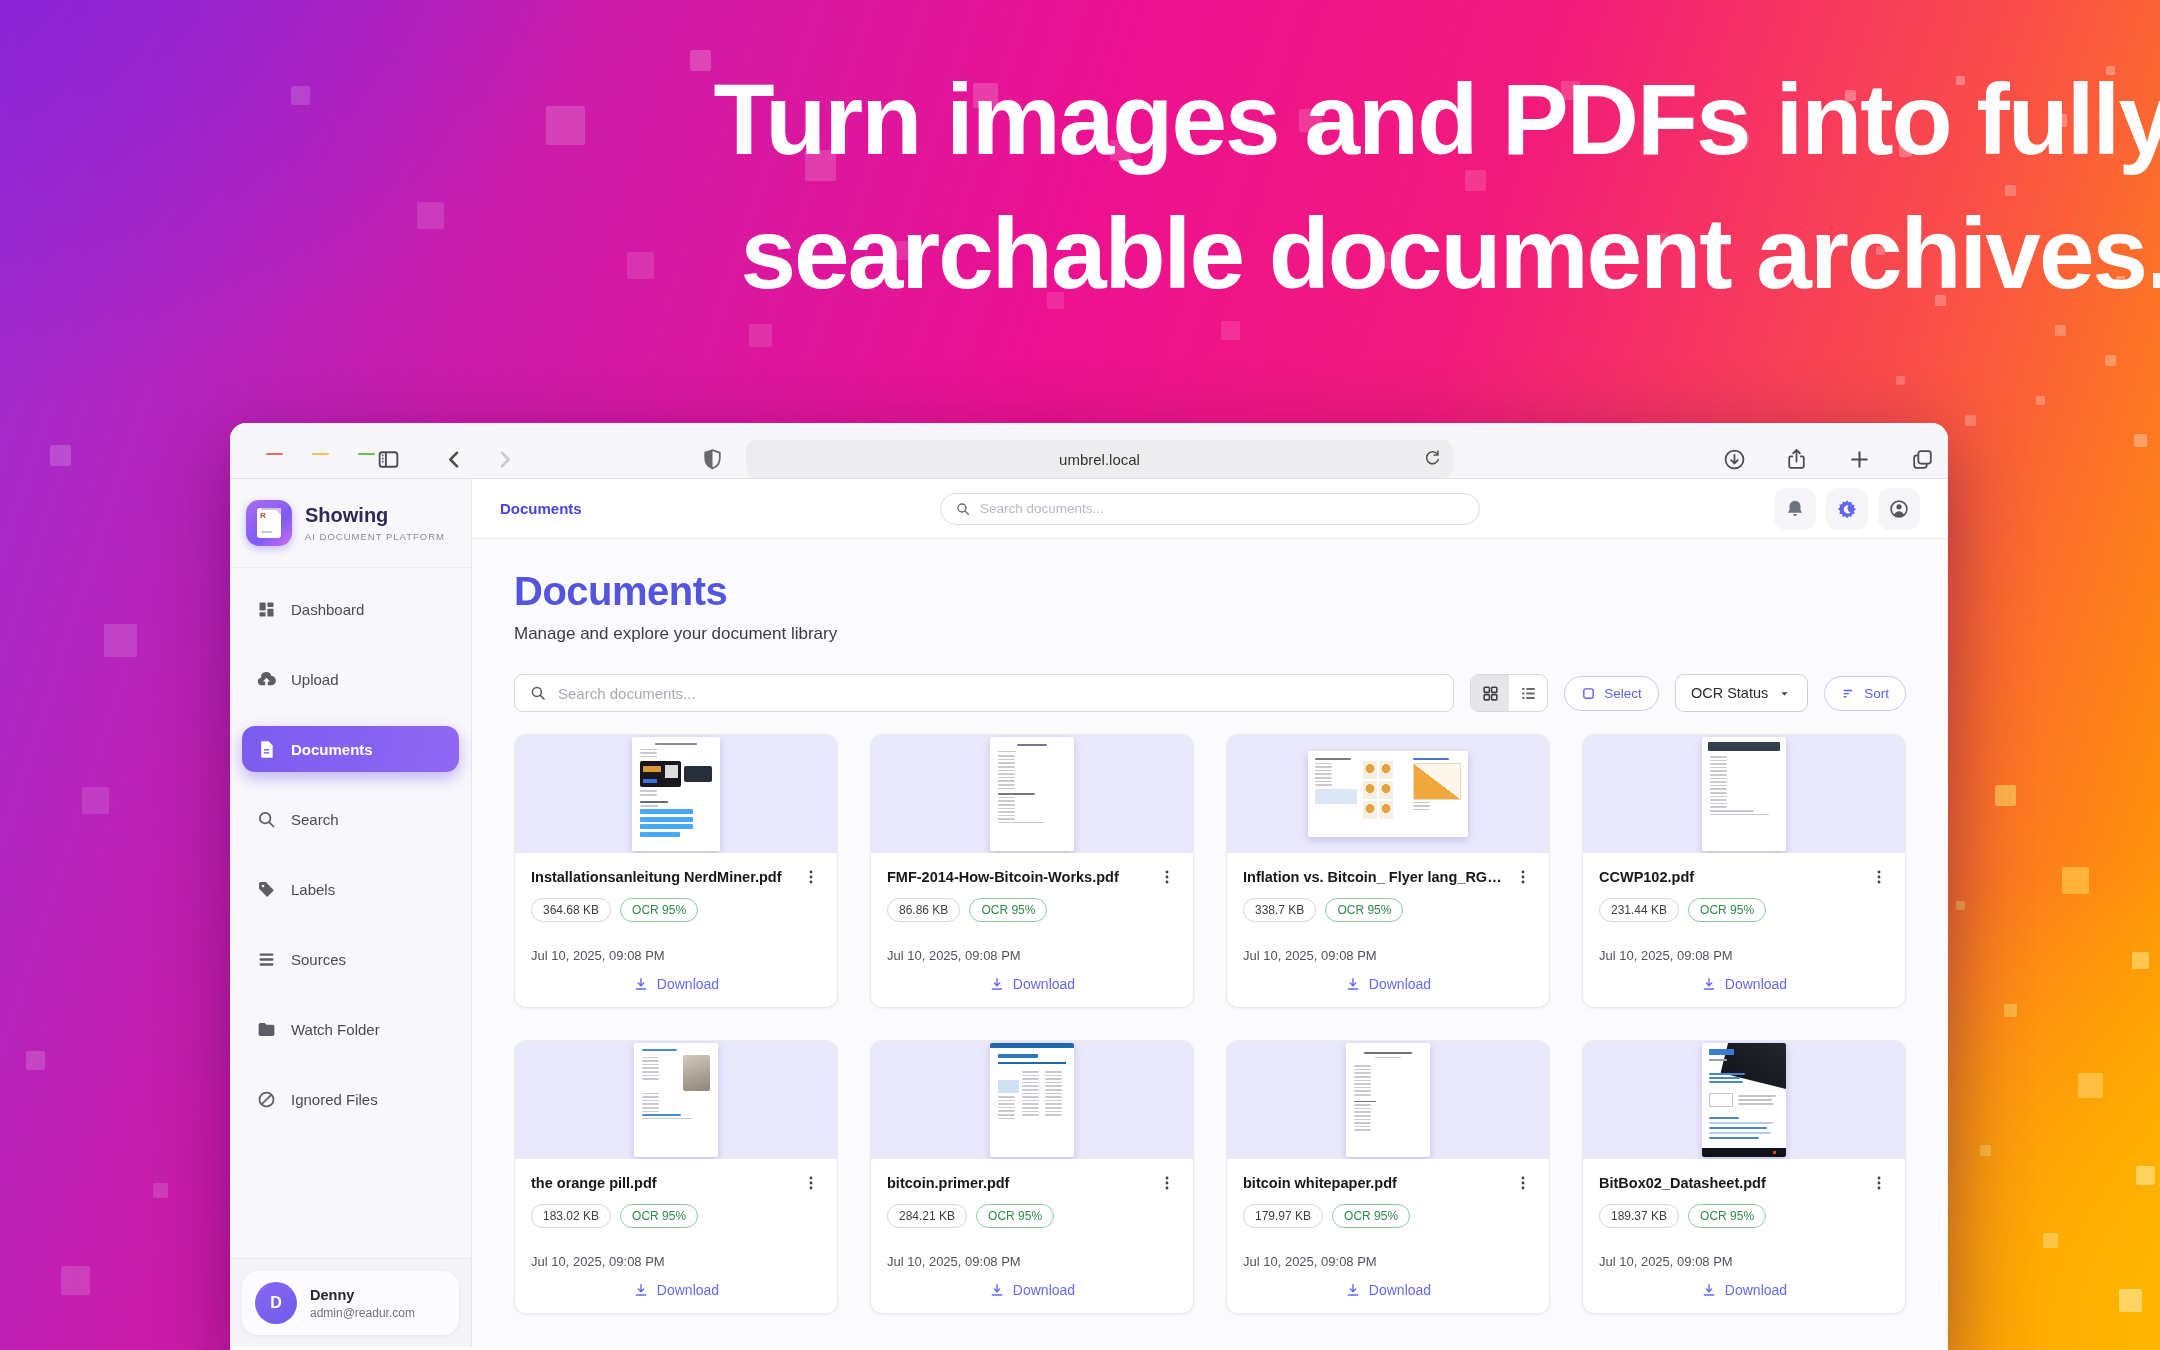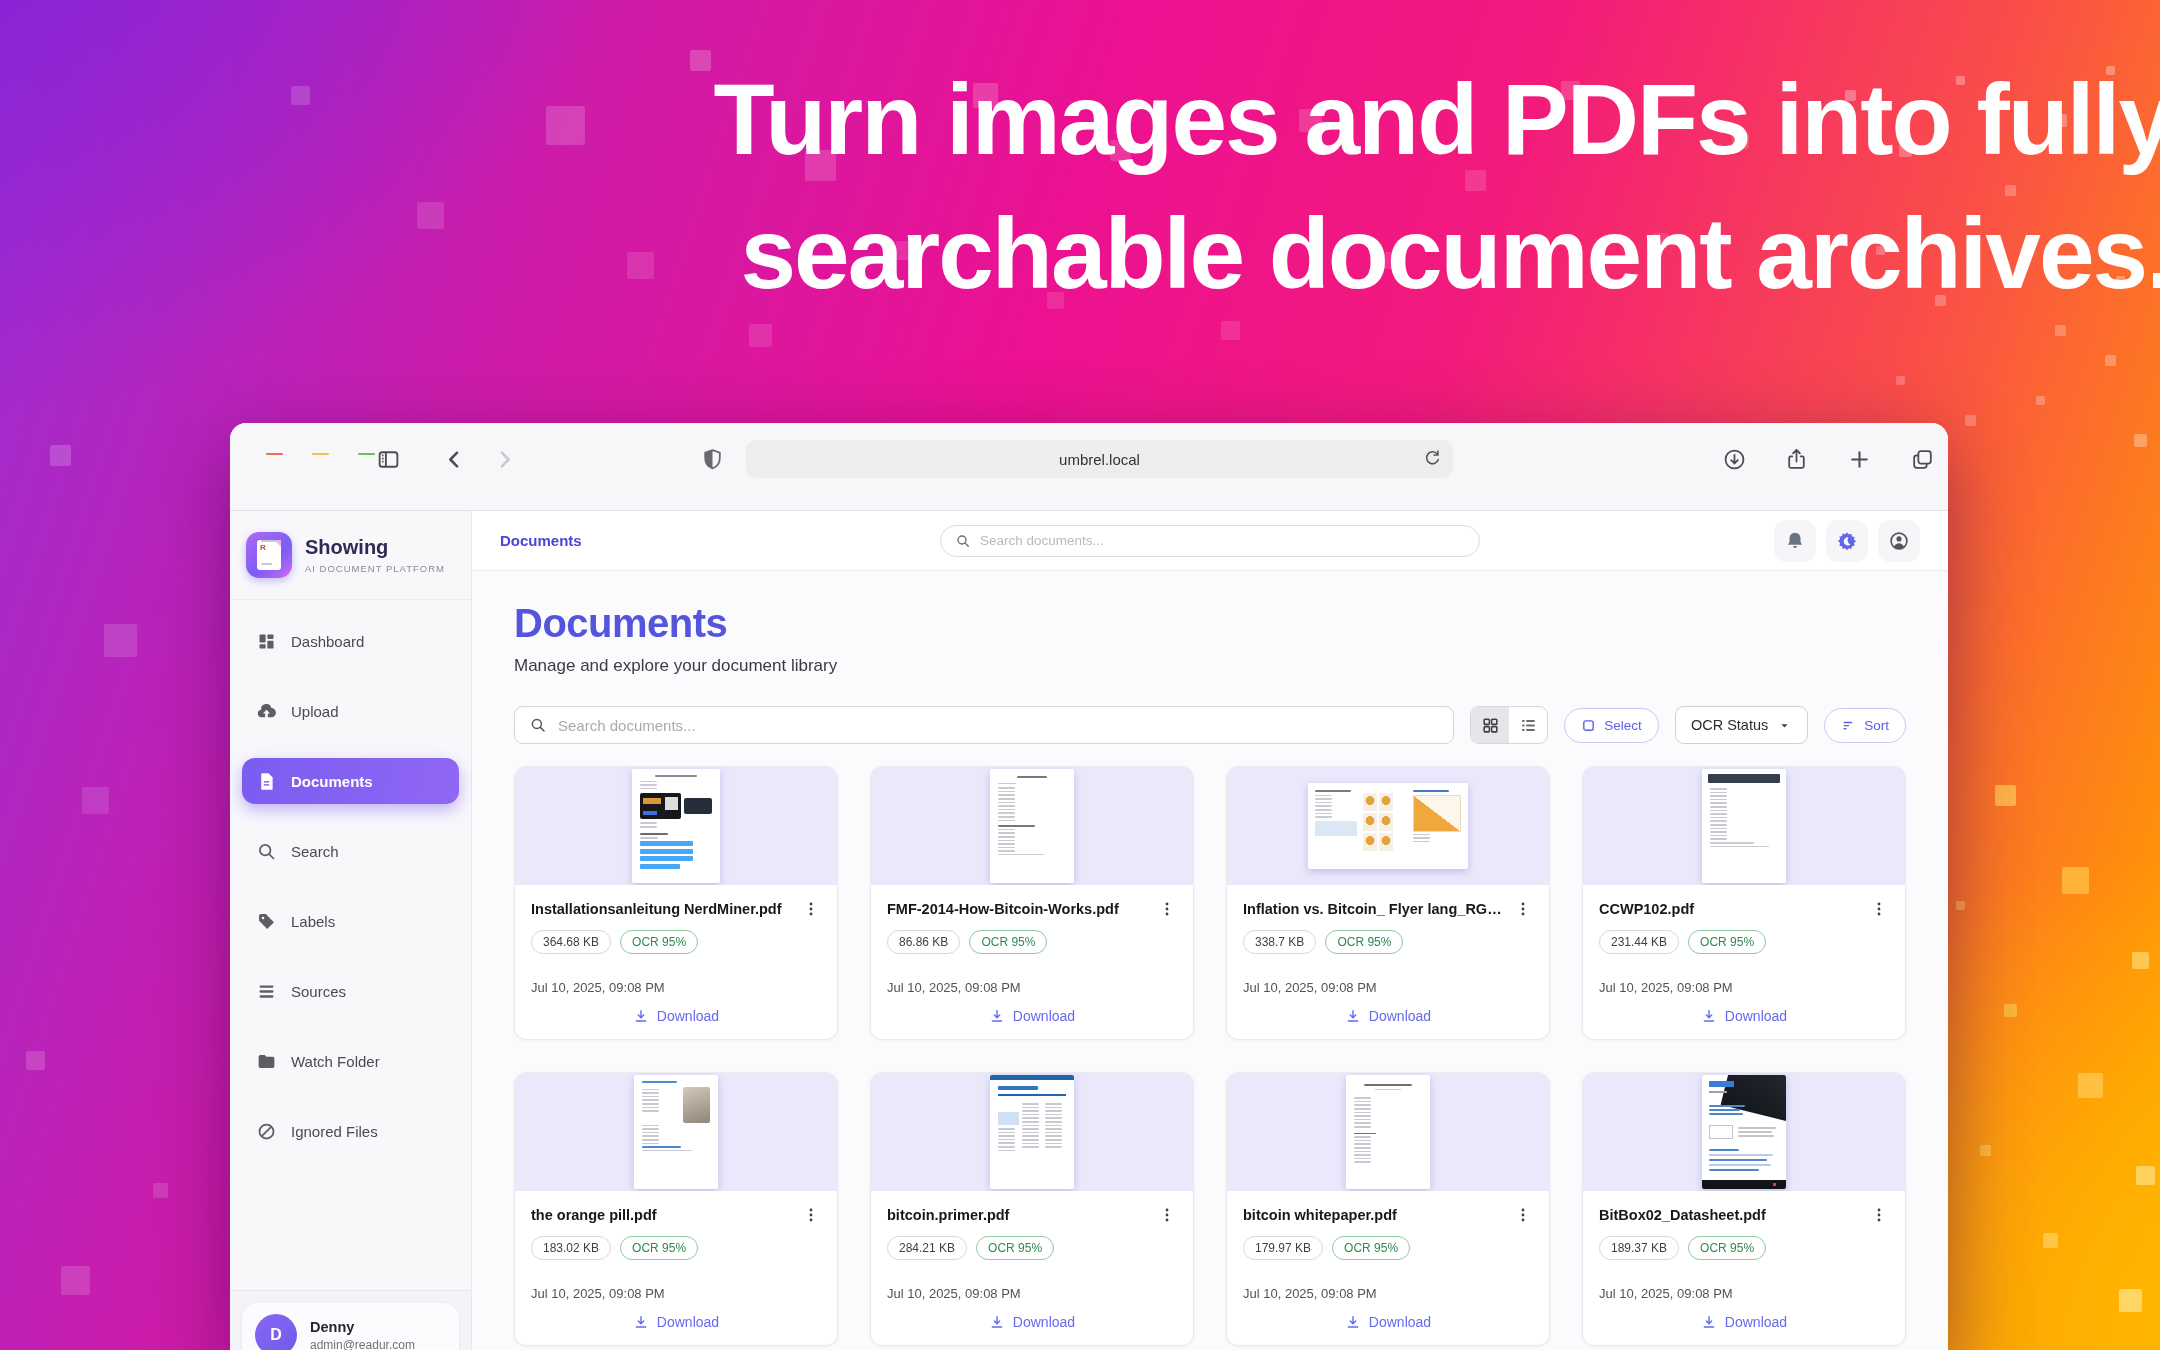--- a/index.html
+++ b/index.html
@@ -39,21 +39,21 @@
     2140px 960px 0 8px rgba(255,210,100,.8),2010px 1010px 0 6px rgba(255,205,90,.6),
     2090px 1085px 0 12px rgba(255,200,80,.8),2145px 1175px 0 9px rgba(255,215,110,.85),
     1985px 1150px 0 5px rgba(255,205,90,.6),2050px 1240px 0 7px rgba(255,210,100,.7),
     2130px 1300px 0 11px rgba(255,220,120,.85),1960px 905px 0 4px rgba(255,205,90,.55)}
   
   .hero{position:absolute;top:52px;left:12px;width:100%;text-align:right;color:#fff;
     font-weight:bold;font-size:100px;letter-spacing:-2px;line-height:134px}
   
   .window{position:absolute;left:230px;top:423px;width:1718px;height:940px;background:#fff;
     border-radius:16px 16px 0 0;box-shadow:0 26px 80px rgba(45,0,70,.45);overflow:hidden}
-  .chrome{position:relative;height:88px;background:#f7f7f9;border-bottom:1px solid #e2e2e6;border-radius:16px 16px 0 0}
+  .chrome{position:relative;height:56px;background:#f7f7f9;border-bottom:1px solid #e2e2e6;border-radius:16px 16px 0 0}
   .tl-group{position:absolute;left:28px;top:28px;display:flex;gap:13px}
   .tl{width:17px;height:17px;border-radius:50%}
   .tl.red{background:#ee6a5f}.tl.yel{background:#f5be4f}.tl.grn{background:#61c554}
   .chrome .cicon{position:absolute;top:24px;width:25px;height:25px;color:#4c4c52}
   .cicon svg{width:100%;height:100%}
   .urlbar{position:absolute;left:516px;top:17px;width:707px;height:38px;background:#ededef;border-radius:10px;
     display:flex;align-items:center;justify-content:center;font-size:15px;color:#333;}
   .urlbar .reload{position:absolute;right:10px;top:8px;width:21px;height:21px;color:#555}
   
   .app{display:flex;height:868px}

